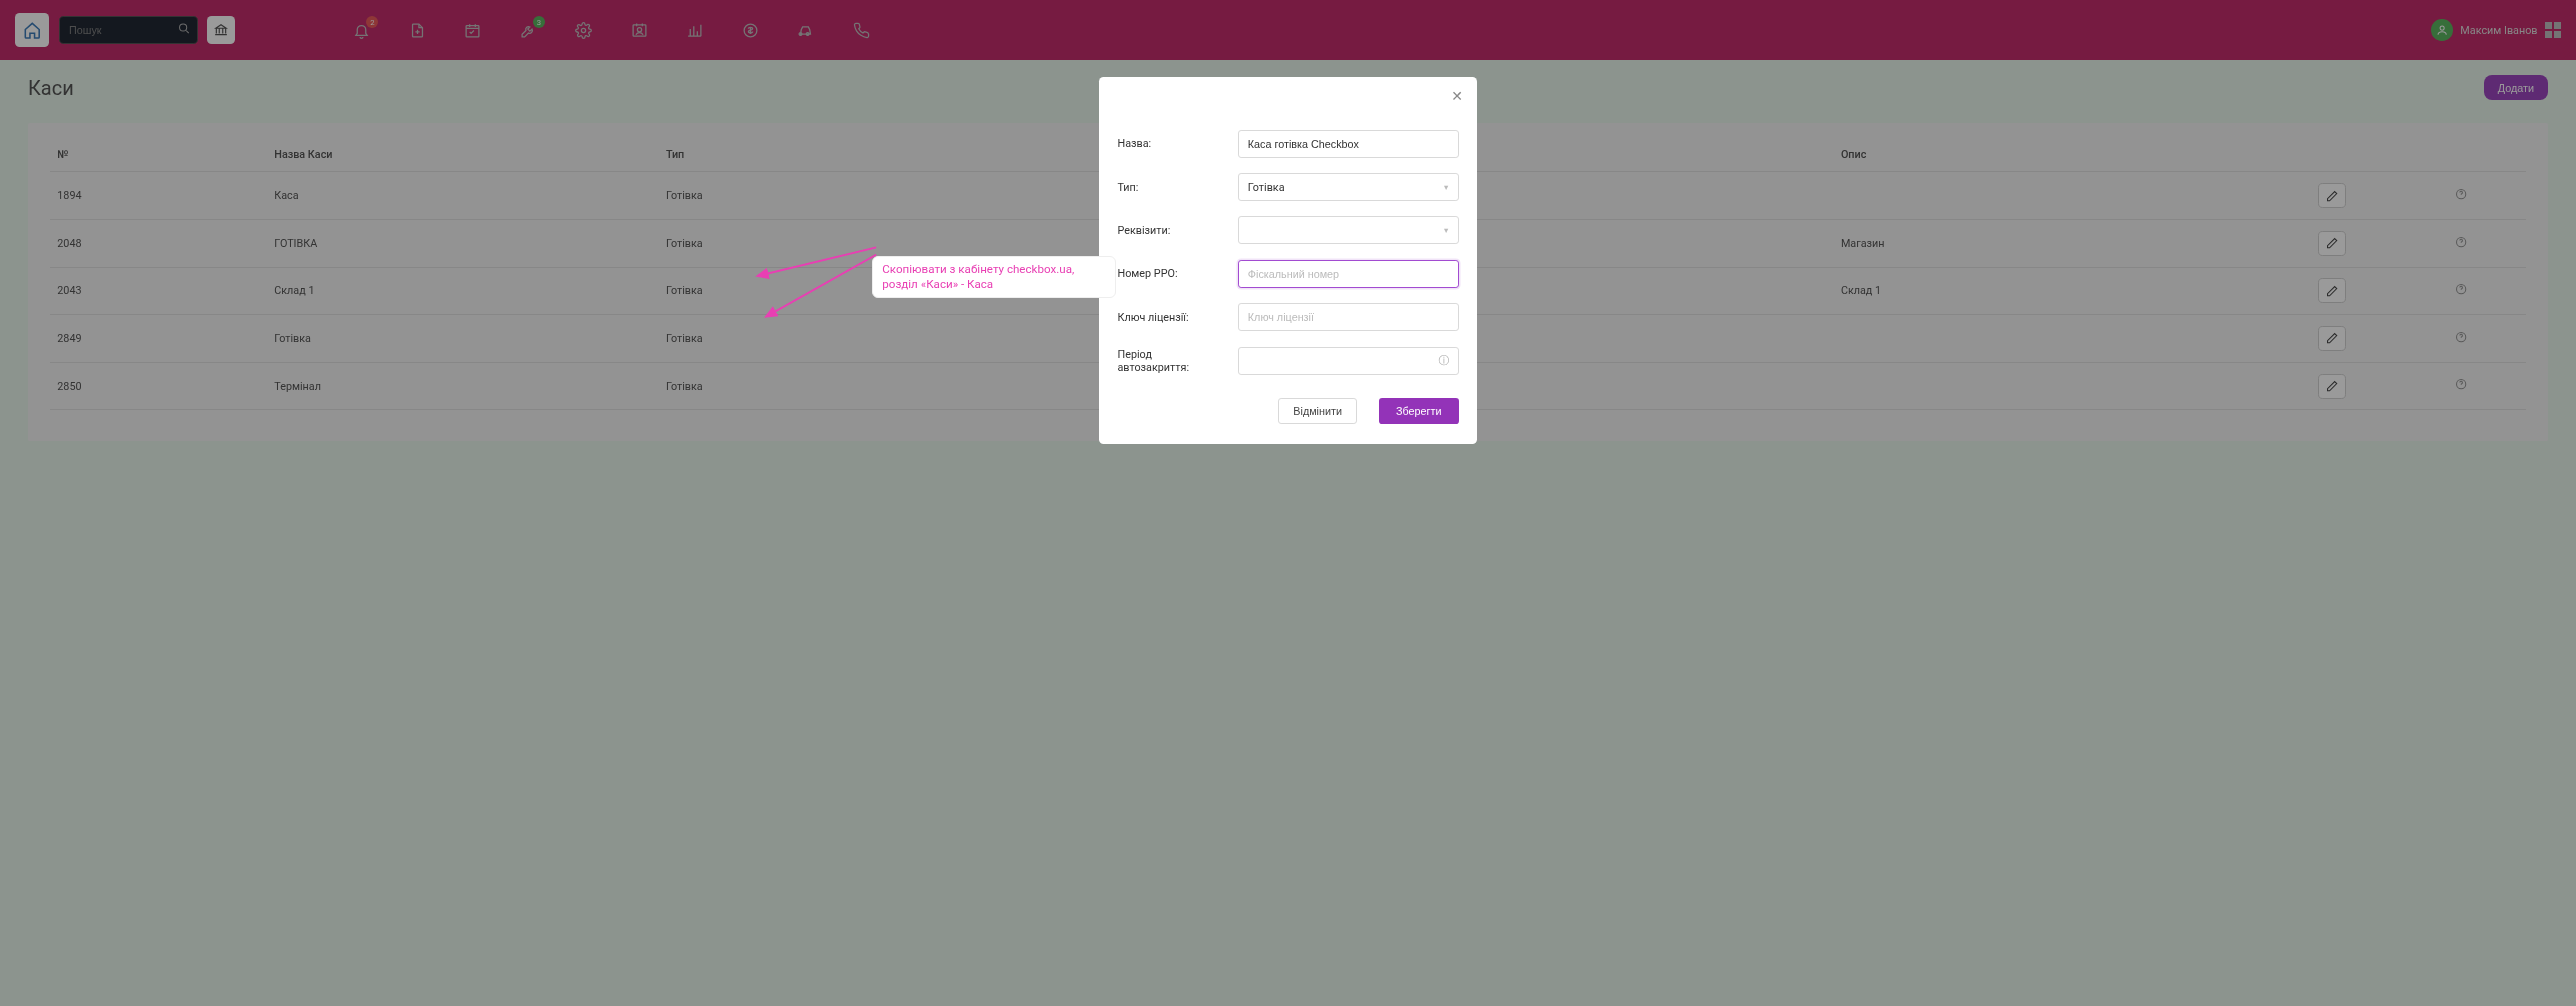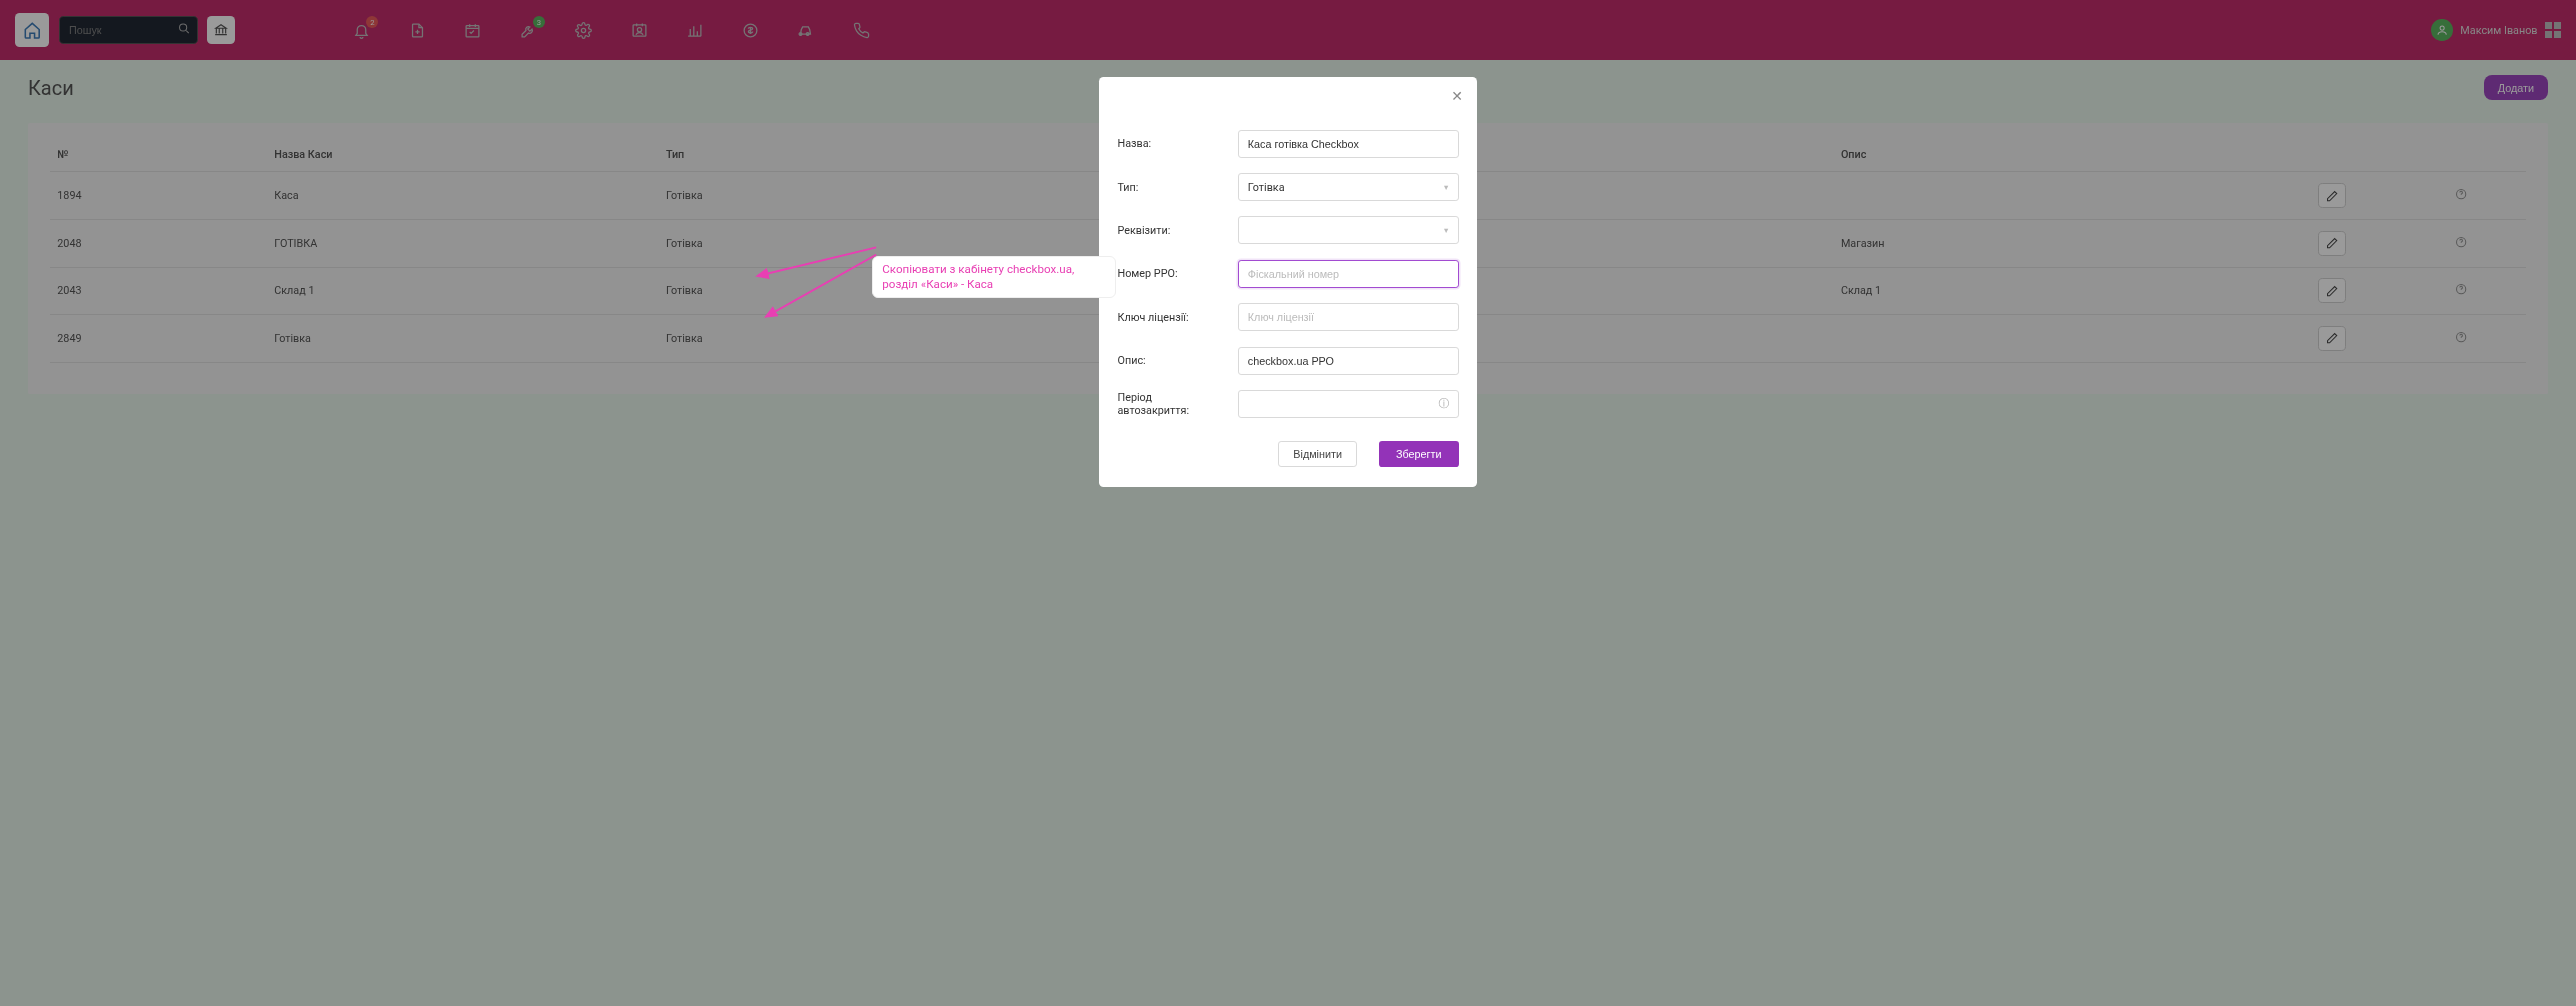--- a/index.html
+++ b/index.html
@@ -230,20 +230,35 @@
             <td class="actions"><span class="icon-btn">
                 <svg width="12.3" height="12.3" viewBox="0 0 24 24" fill="none" stroke="#333" stroke-width="2">
                   <path d="M17 3l4 4L7 21H3v-4z"></path>
                 </svg>
               </span></td>
             <td class="actions"><span><svg width="12.3" height="12.3" viewBox="0 0 24 24" fill="none" stroke="#888" stroke-width="2">
                   <circle cx="12" cy="12" r="9"></circle>
                   <path d="M9.5 9a2.5 2.5 0 1 1 3.5 2.3c-.8.4-1 1-1 1.7M12 17h.01"></path>
                 </svg></span></td>
           </tr>
+          <tr>
+            <td>2850</td>
+            <td>Термінал</td>
+            <td>Готівка</td>
+            <td></td>
+            <td class="actions"><span class="icon-btn">
+                <svg width="12.3" height="12.3" viewBox="0 0 24 24" fill="none" stroke="#333" stroke-width="2">
+                  <path d="M17 3l4 4L7 21H3v-4z"></path>
+                </svg>
+              </span></td>
+            <td class="actions"><span><svg width="12.3" height="12.3" viewBox="0 0 24 24" fill="none" stroke="#888" stroke-width="2">
+                  <circle cx="12" cy="12" r="9"></circle>
+                  <path d="M9.5 9a2.5 2.5 0 1 1 3.5 2.3c-.8.4-1 1-1 1.7M12 17h.01"></path>
+                </svg></span></td>
+          </tr>
         </tbody>
     </table>
   </div>
 </div>
 
 <div class="overlay">
   <div class="modal">
     <span class="close-x">✕</span>
 
     <div style="height:31px"></div>
@@ -282,26 +297,20 @@
         </div>
     </div>
 
     <div class="form-row">
       <div class="form-label">Ключ ліцензії:</div>
       <div class="form-field">
           <input placeholder="Ключ ліцензії" style="">
         </div>
     </div>
 
-    <div class="form-row">
-      <div class="form-label">Опис:</div>
-      <div class="form-field">
-          <input value="checkbox.ua РРО" style="">
-        </div>
-    </div>
 
     <div class="form-row">
       <div class="form-label">Період автозакриття:</div>
       <div class="form-field info-suffix">
         <input value="" style="">
         <span class="info-i">ⓘ</span>
       </div>
     </div>
 
     <div class="modal-footer">

